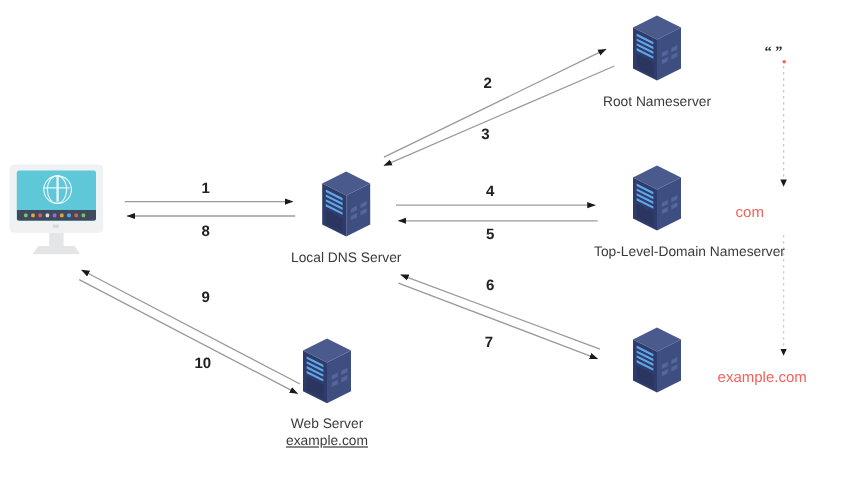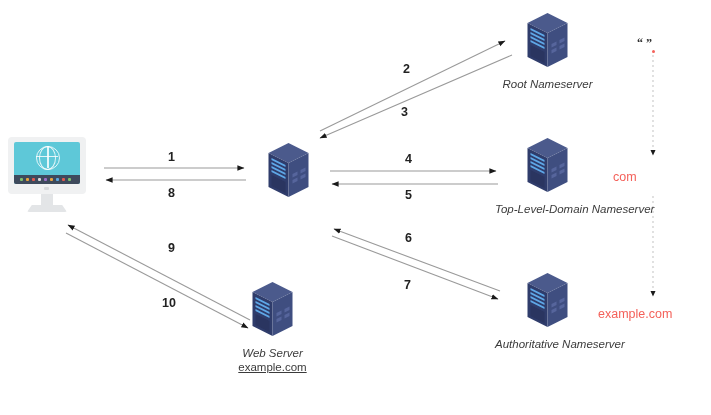--- a/index.html
+++ b/index.html
@@ -26,21 +26,20 @@
   .node {
     position: absolute;
     text-align: center;
   }
   .node-label {
     font-size: 11.5px;
     color: #3b3b3b;
     line-height: 14px;
     white-space: nowrap;
     font-family: "Liberation Sans", sans-serif;
-    font-style: italic;
   }
   .node-sub {
     font-size: 11.5px;
     color: #3b3b3b;
     line-height: 14px;
     white-space: nowrap;
     text-decoration: underline;
   }
   .step-num {
     position: absolute;
@@ -231,20 +230,21 @@
         </g>
         <polygon points="13,36 27,43 27,54 13,47" fill="#2a3560"></polygon>
         <g fill="#56659c">
           <polygon points="34,35 39,32.5 39,36 34,38.5"></polygon>
           <polygon points="42,31 47,28.5 47,32 42,34.5"></polygon>
           <polygon points="34,41 39,38.5 39,42 34,44.5"></polygon>
           <polygon points="42,37 47,34.5 47,38 42,40.5"></polygon>
         </g>
       </g>
     </svg>
+    <div class="node-label">Local DNS Server</div>
   </div>
 
   <div class="node" style="left:495px; top:9px; width:105px;">
     <svg width="105" height="64" viewBox="0 0 60 64">
       <polygon points="10,14 30,4 50,14 30,24" fill="#4b5a8c"></polygon>
       <polygon points="10,14 30,24 30,58 10,48" fill="#2f3c6b"></polygon>
       <polygon points="30,24 50,14 50,48 30,58" fill="#3f4e80"></polygon>
       <g fill="#5fa8e8">
         <polygon points="13,19 27,26 27,28 13,21"></polygon>
         <polygon points="13,23 27,30 27,32 13,25"></polygon>
@@ -296,21 +296,20 @@
         <polygon points="13,31 27,38 27,40 13,33"></polygon>
       </g>
       <polygon points="13,36 27,43 27,54 13,47" fill="#2a3560"></polygon>
       <g fill="#56659c">
         <polygon points="34,35 39,32.5 39,36 34,38.5"></polygon>
         <polygon points="42,31 47,28.5 47,32 42,34.5"></polygon>
         <polygon points="34,41 39,38.5 39,42 34,44.5"></polygon>
         <polygon points="42,37 47,34.5 47,38 42,40.5"></polygon>
       </g>
     </svg>
-    <div class="node-label">Authoritative Nameserver</div>
   </div>
 
   <div class="node" style="left:220px; top:278px; width:105px;">
     <svg width="105" height="64" viewBox="0 0 60 64">
       <polygon points="10,14 30,4 50,14 30,24" fill="#4b5a8c"></polygon>
       <polygon points="10,14 30,24 30,58 10,48" fill="#2f3c6b"></polygon>
       <polygon points="30,24 50,14 50,48 30,58" fill="#3f4e80"></polygon>
       <g fill="#5fa8e8">
         <polygon points="13,19 27,26 27,28 13,21"></polygon>
         <polygon points="13,23 27,30 27,32 13,25"></polygon>

